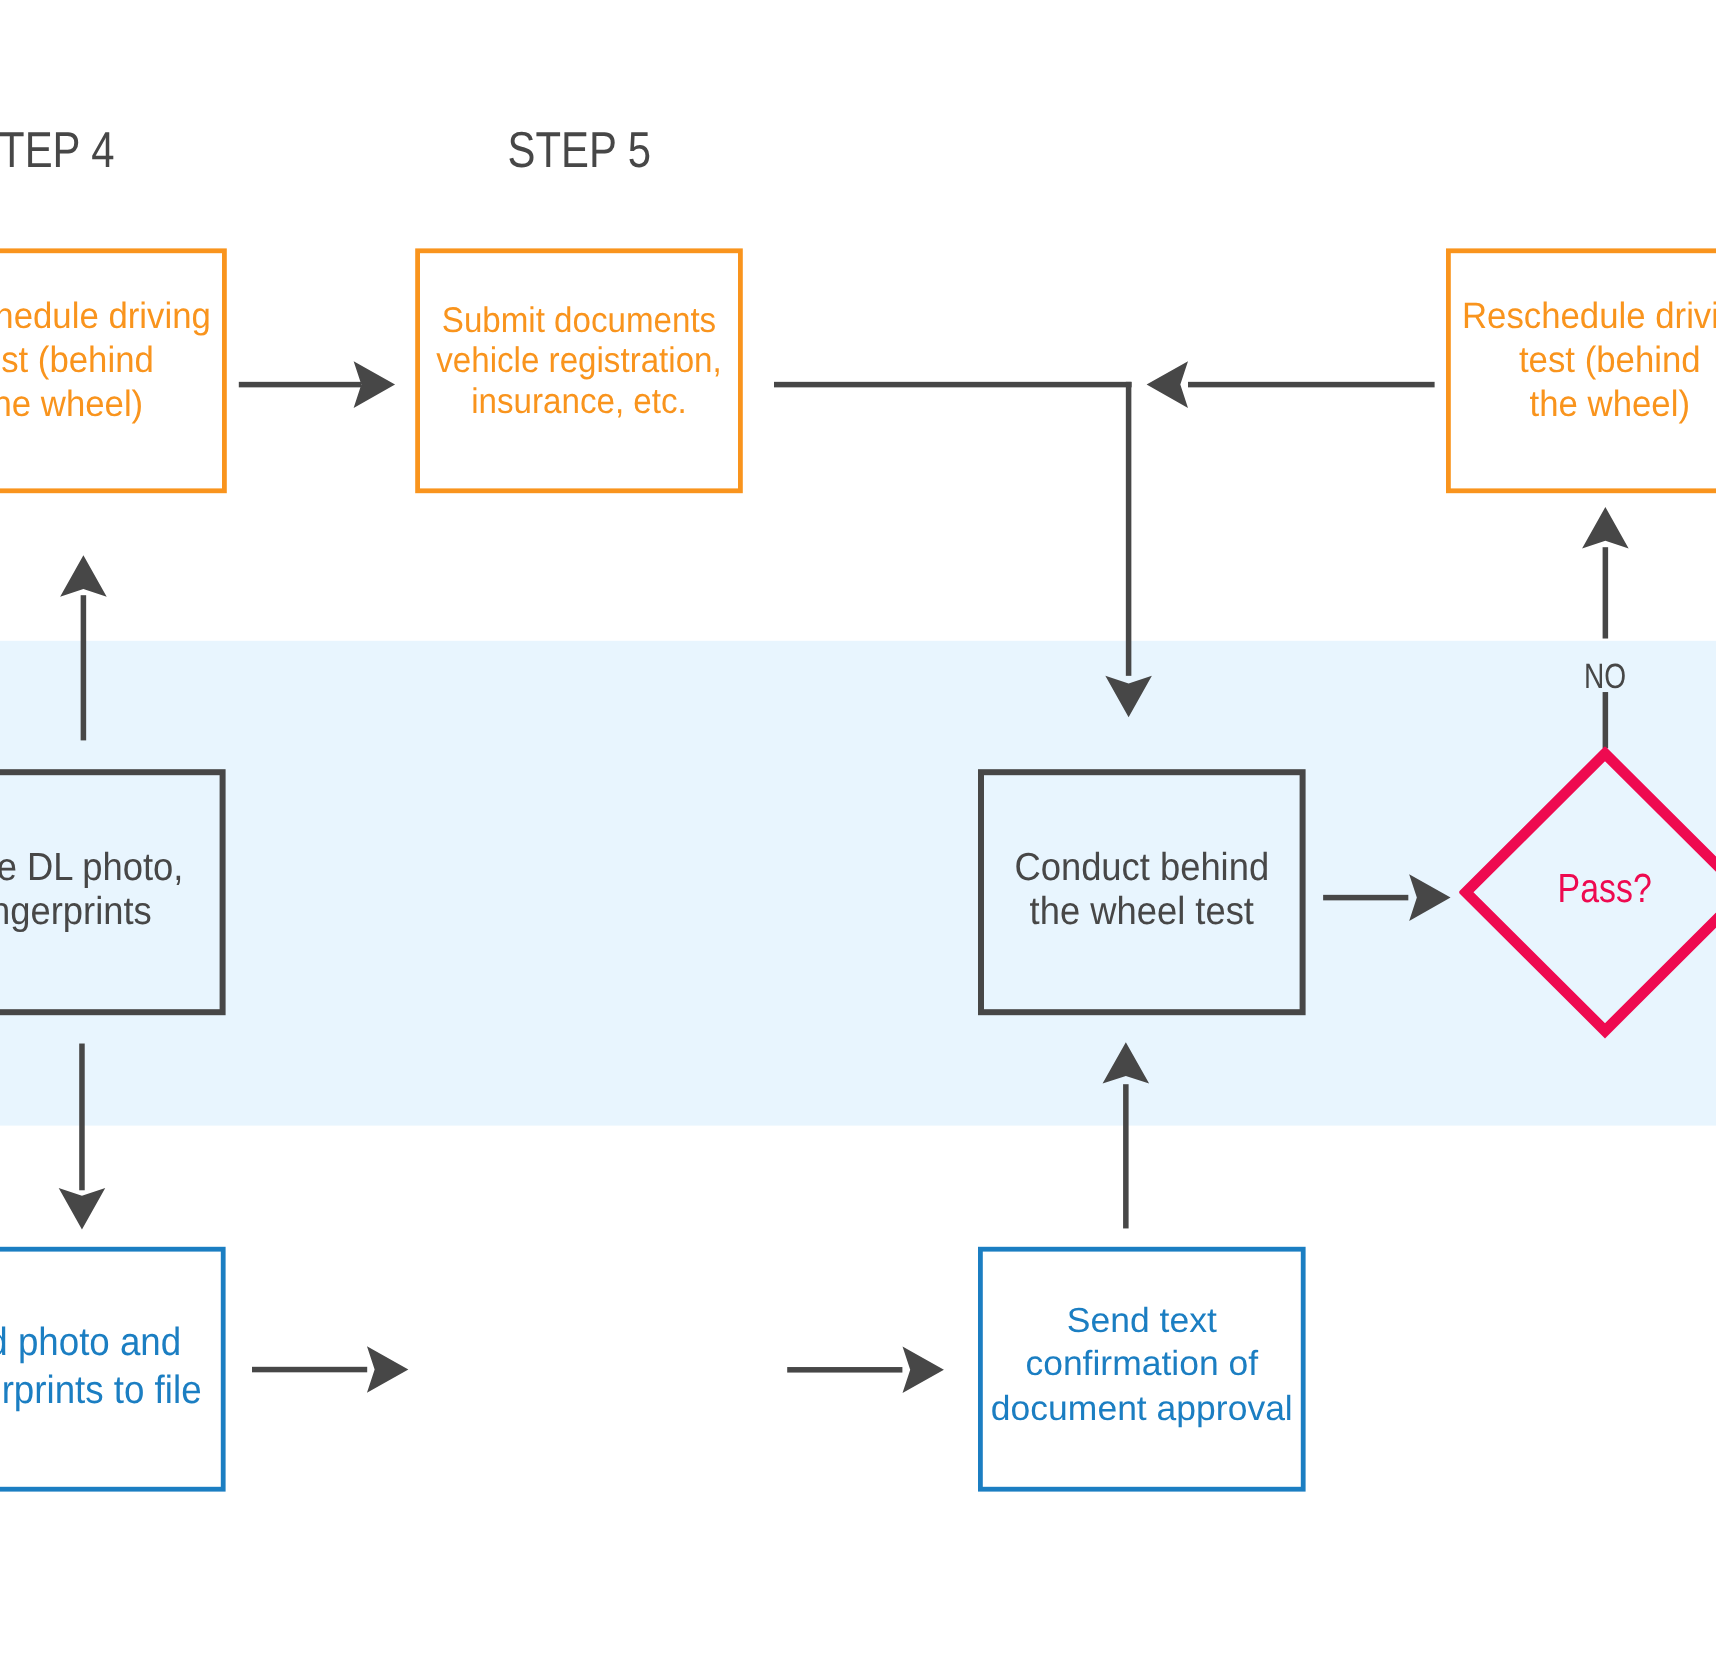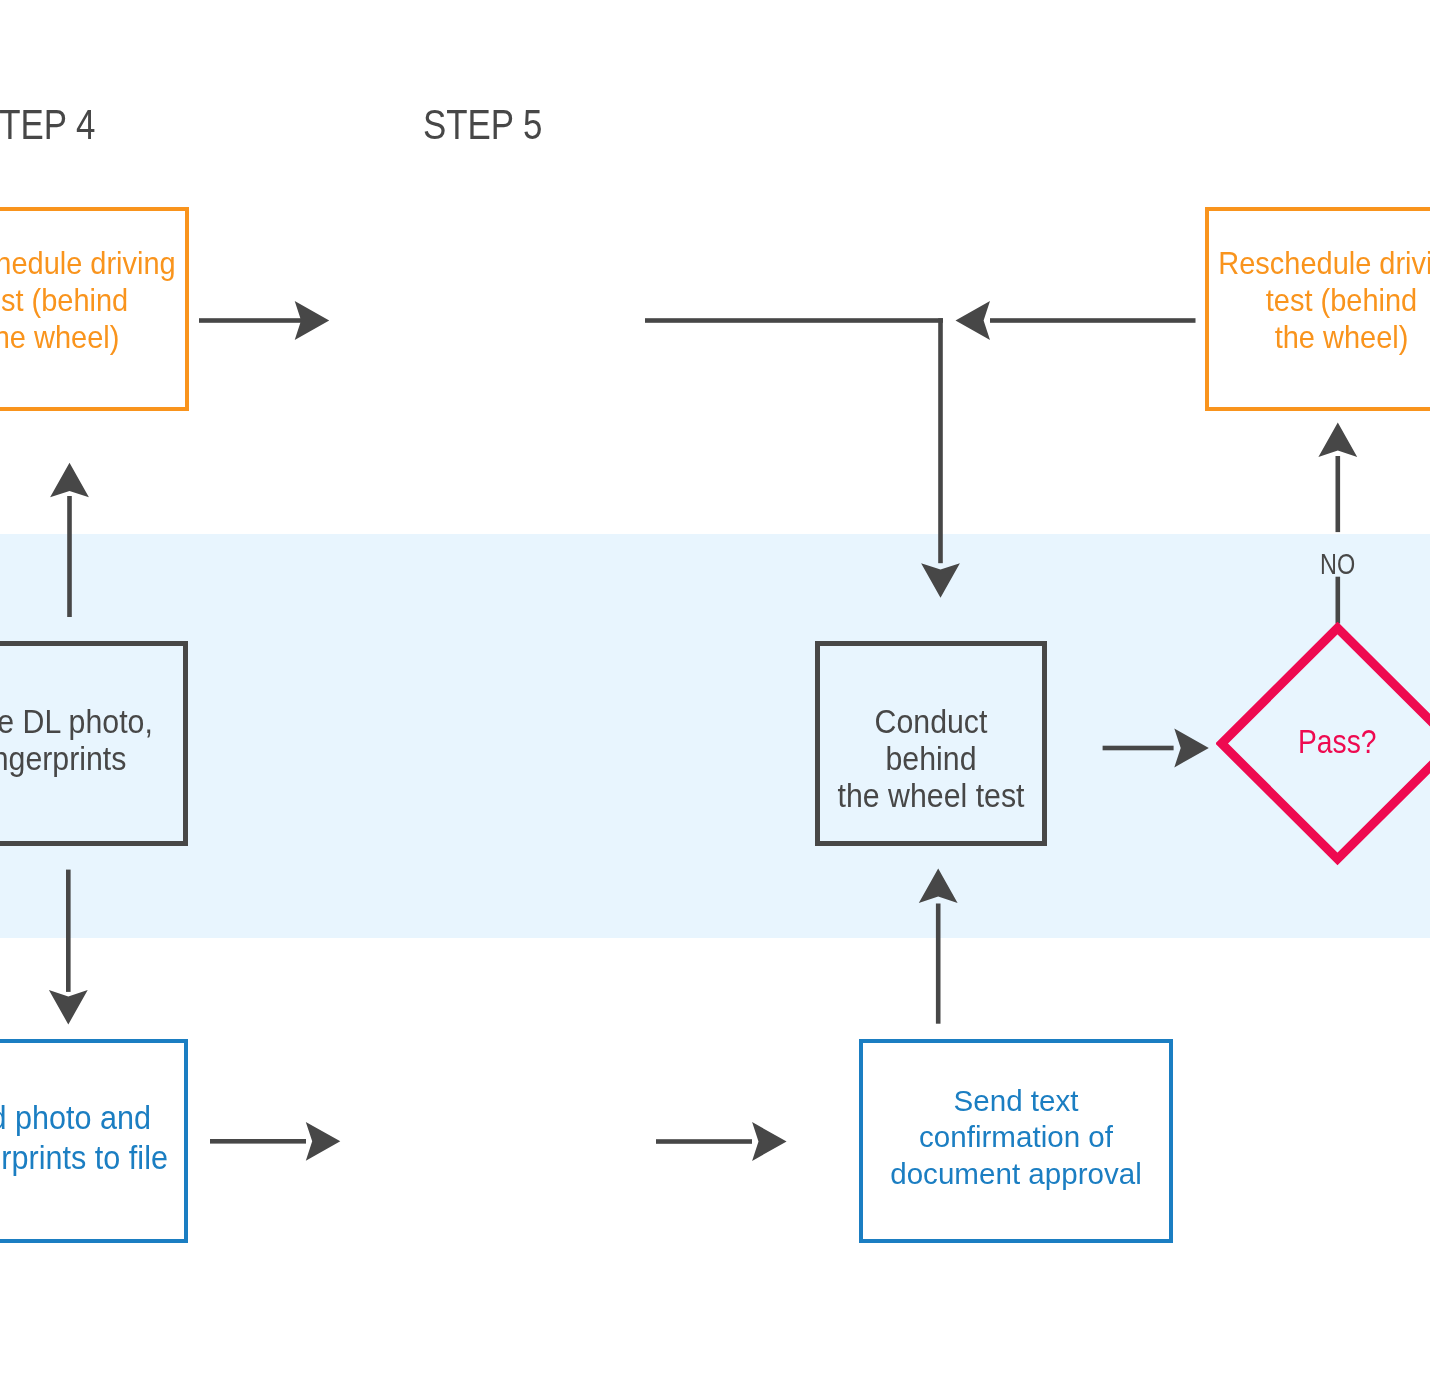--- a/index.html
+++ b/index.html
@@ -89,44 +89,49 @@
   </svg>
 
   <div class="steplabel" style="left:1320px;top:548.8px;font-size:29.3px;line-height:29.3px;transform:scaleX(0.8);transform-origin:left top;">NO</div>
 
   <div class="node" style="left:-84.5px;top:207px;width:273px;height:204px;border:4.6px solid #f9941d;">
     <div class="label" style="top:34px;color:#f9941d;font-size:30.5px;line-height:37px;transform:scaleX(0.95);">Reschedule driving
 test (behind
 the wheel)</div>
   </div>
 
+  <div class="node" style="left:345.9px;top:207px;width:273px;height:204px;border:4.6px solid #f9941d;">
+    <div class="label" style="top:40px;color:#f9941d;font-size:29.7px;line-height:33.4px;transform:scaleX(0.93);">Submit documents
+vehicle registration,
+insurance, etc.</div>
+  </div>
 
   <div class="node" style="left:1205px;top:207px;width:273px;height:204px;border:4.6px solid #f9941d;">
     <div class="label" style="top:34px;color:#f9941d;font-size:30.5px;line-height:37px;transform:scaleX(0.95);">Reschedule driving
 test (behind
 the wheel)</div>
   </div>
 
   <div class="node" style="left:-84.7px;top:640.6px;width:273px;height:205px;border:5px solid #474747;">
     <div class="label" style="top:57px;color:#474747;font-size:32.6px;line-height:37.4px;transform:scaleX(0.93);">Take DL photo,
 fingerprints</div>
   </div>
 
-  <div class="node" style="left:815px;top:640.6px;width:232px;height:205px;border:5px solid #474747;">
+  <div class="node" style="left:815px;top:640.6px;width:273px;height:205px;border:5px solid #474747;">
     <div class="label" style="top:57px;color:#474747;font-size:32.6px;line-height:37.4px;transform:scaleX(0.93);">Conduct behind
 the wheel test</div>
   </div>
 
   <div class="node" style="left:-84.7px;top:1039px;width:273px;height:204px;border:4.2px solid #1b7ec2;">
     <div class="label" style="top:55px;color:#1b7ec2;font-size:32.9px;line-height:39.8px;transform:scaleX(0.93);">Add photo and
 fingerprints to file</div>
   </div>
 
 
-  <div class="node" style="left:815px;top:1039px;width:314px;height:204px;border:4.2px solid #1b7ec2;margin-left:44px;">
+  <div class="node" style="left:815px;top:1039px;width:273px;height:204px;border:4.2px solid #1b7ec2;">
     <div class="label" style="top:40px;color:#1b7ec2;font-size:29px;line-height:36.3px;transform:scaleX(1.02);">Send text
 confirmation of
 document approval</div>
   </div>
 
   <svg class="diamond" style="left:1216px;top:622px;" width="250" height="244" viewBox="0 0 250 244">
     <polygon points="121.5,6 237.4,121.5 121.5,237 5.6,121.5" fill="none" stroke="#ee0a50" stroke-width="9"></polygon>
   </svg>
   <div class="steplabel" style="left:1298px;top:724px;color:#ee0a50;font-size:34px;line-height:34px;transform:scaleX(0.83);transform-origin:left top;">Pass?</div>
 

